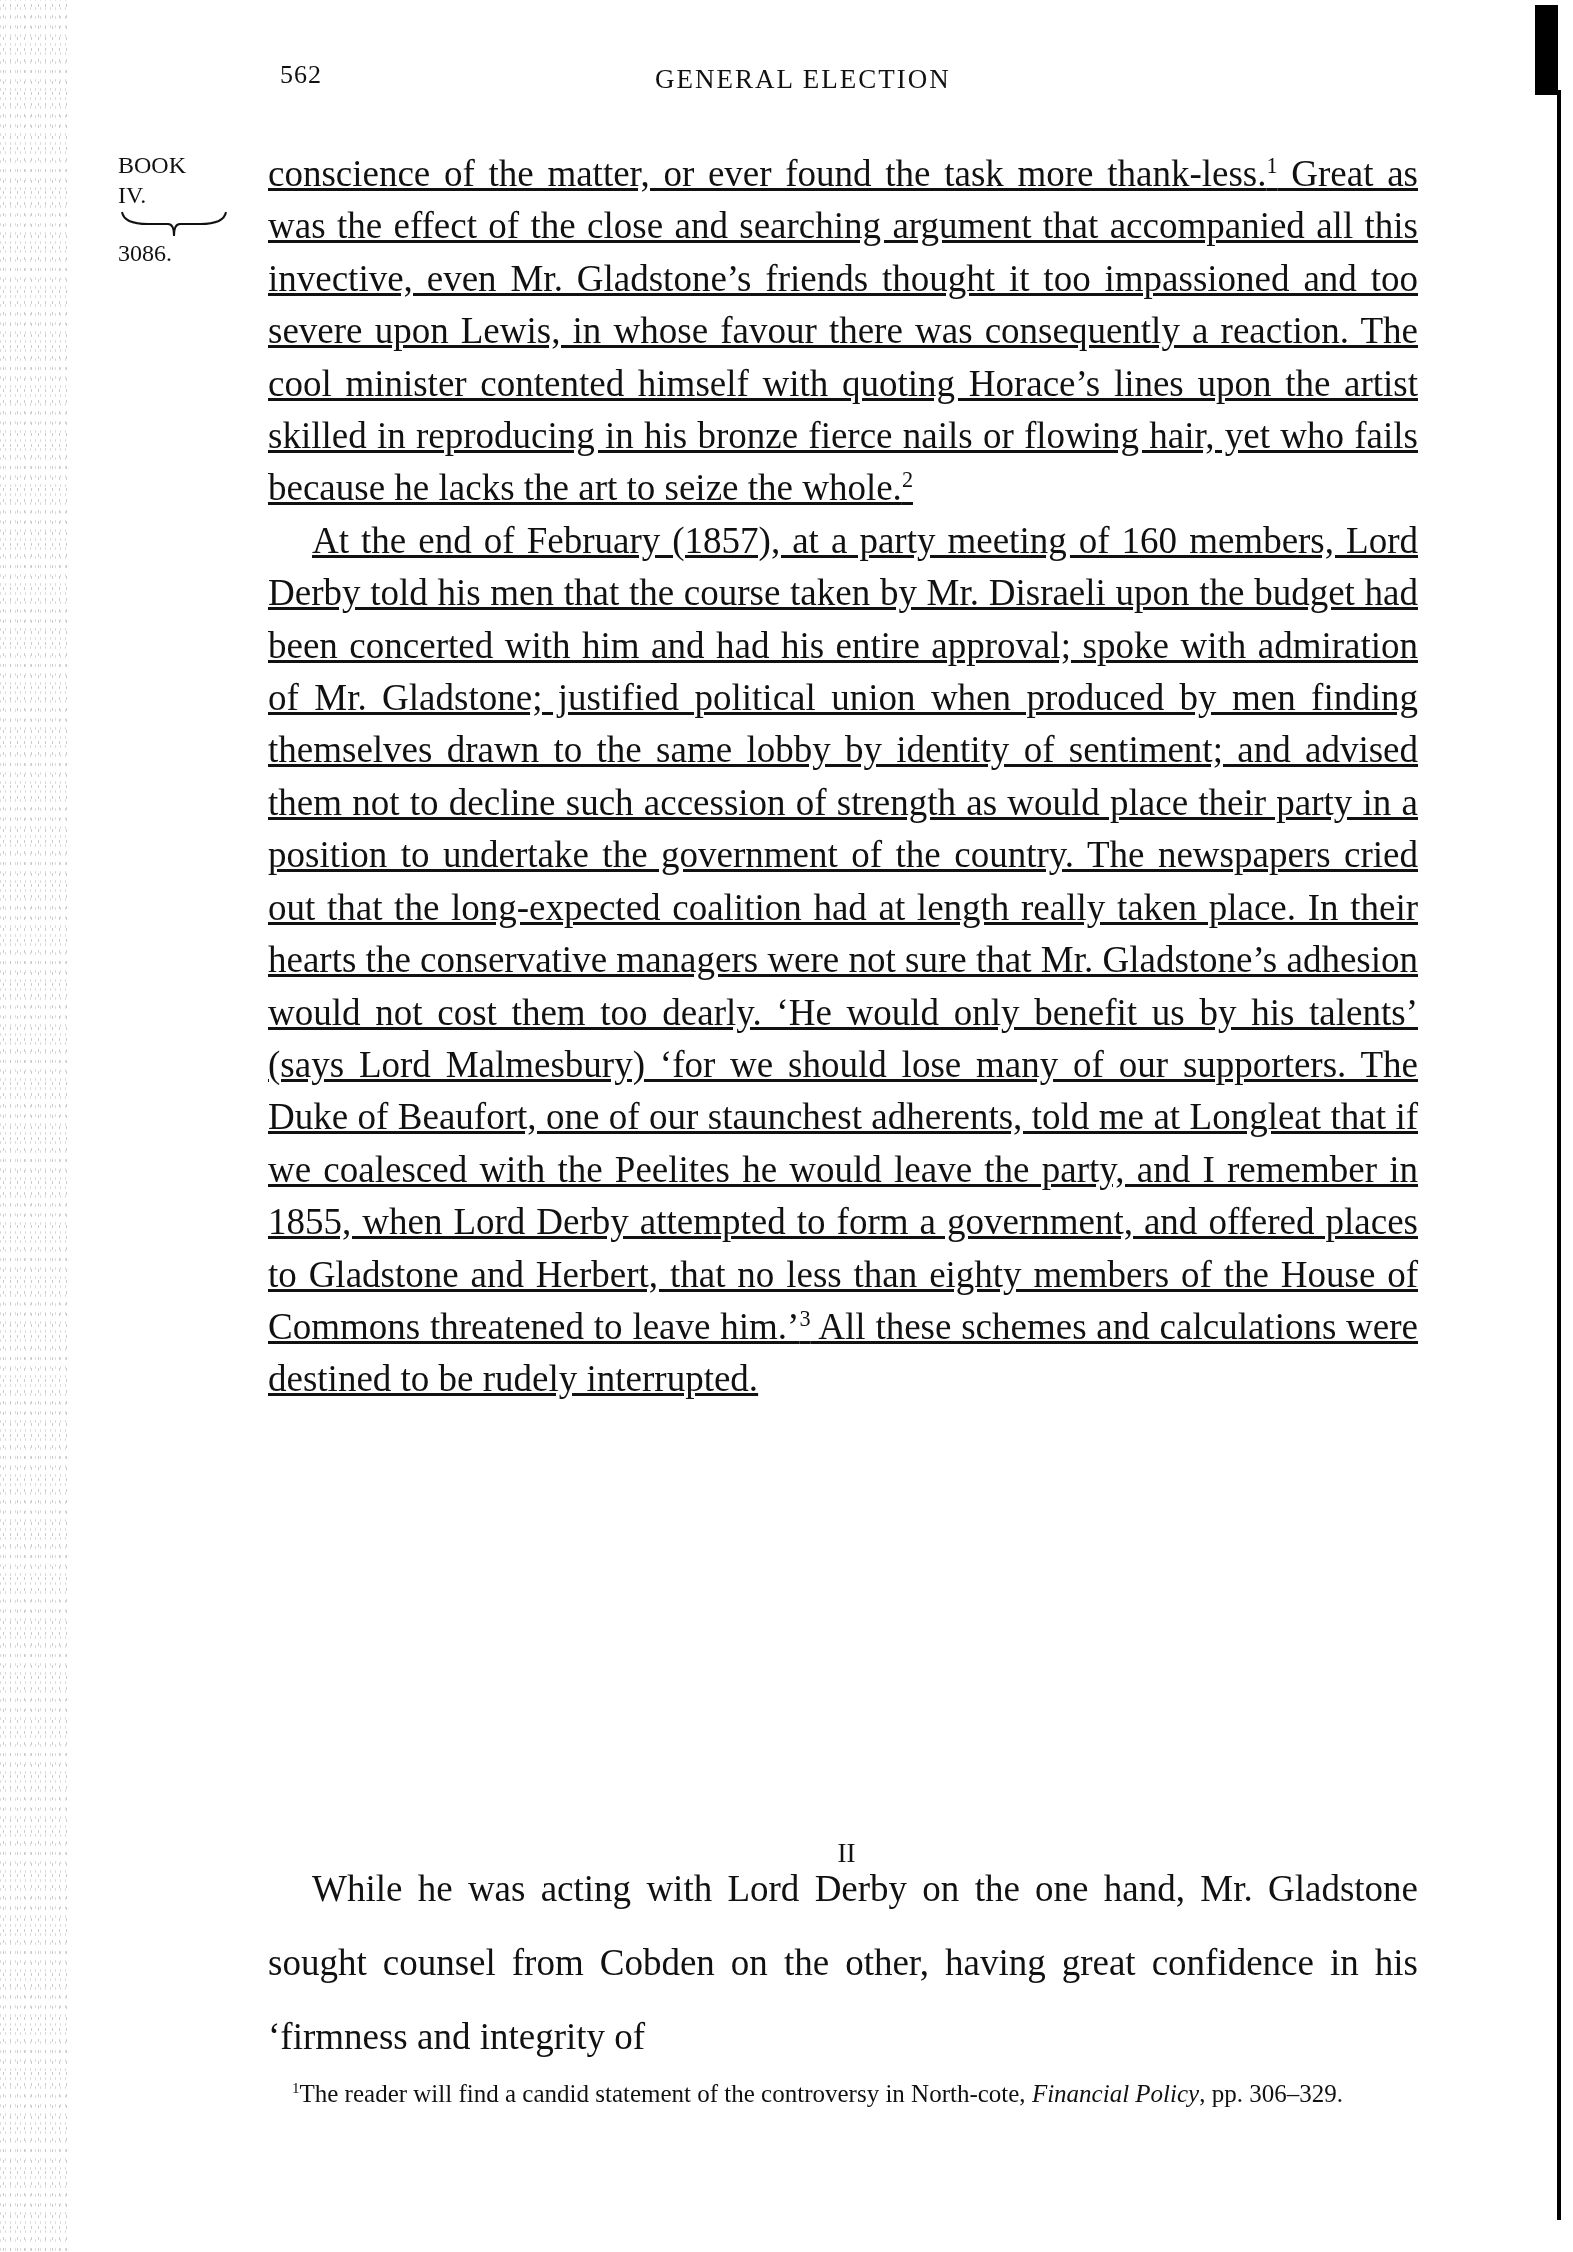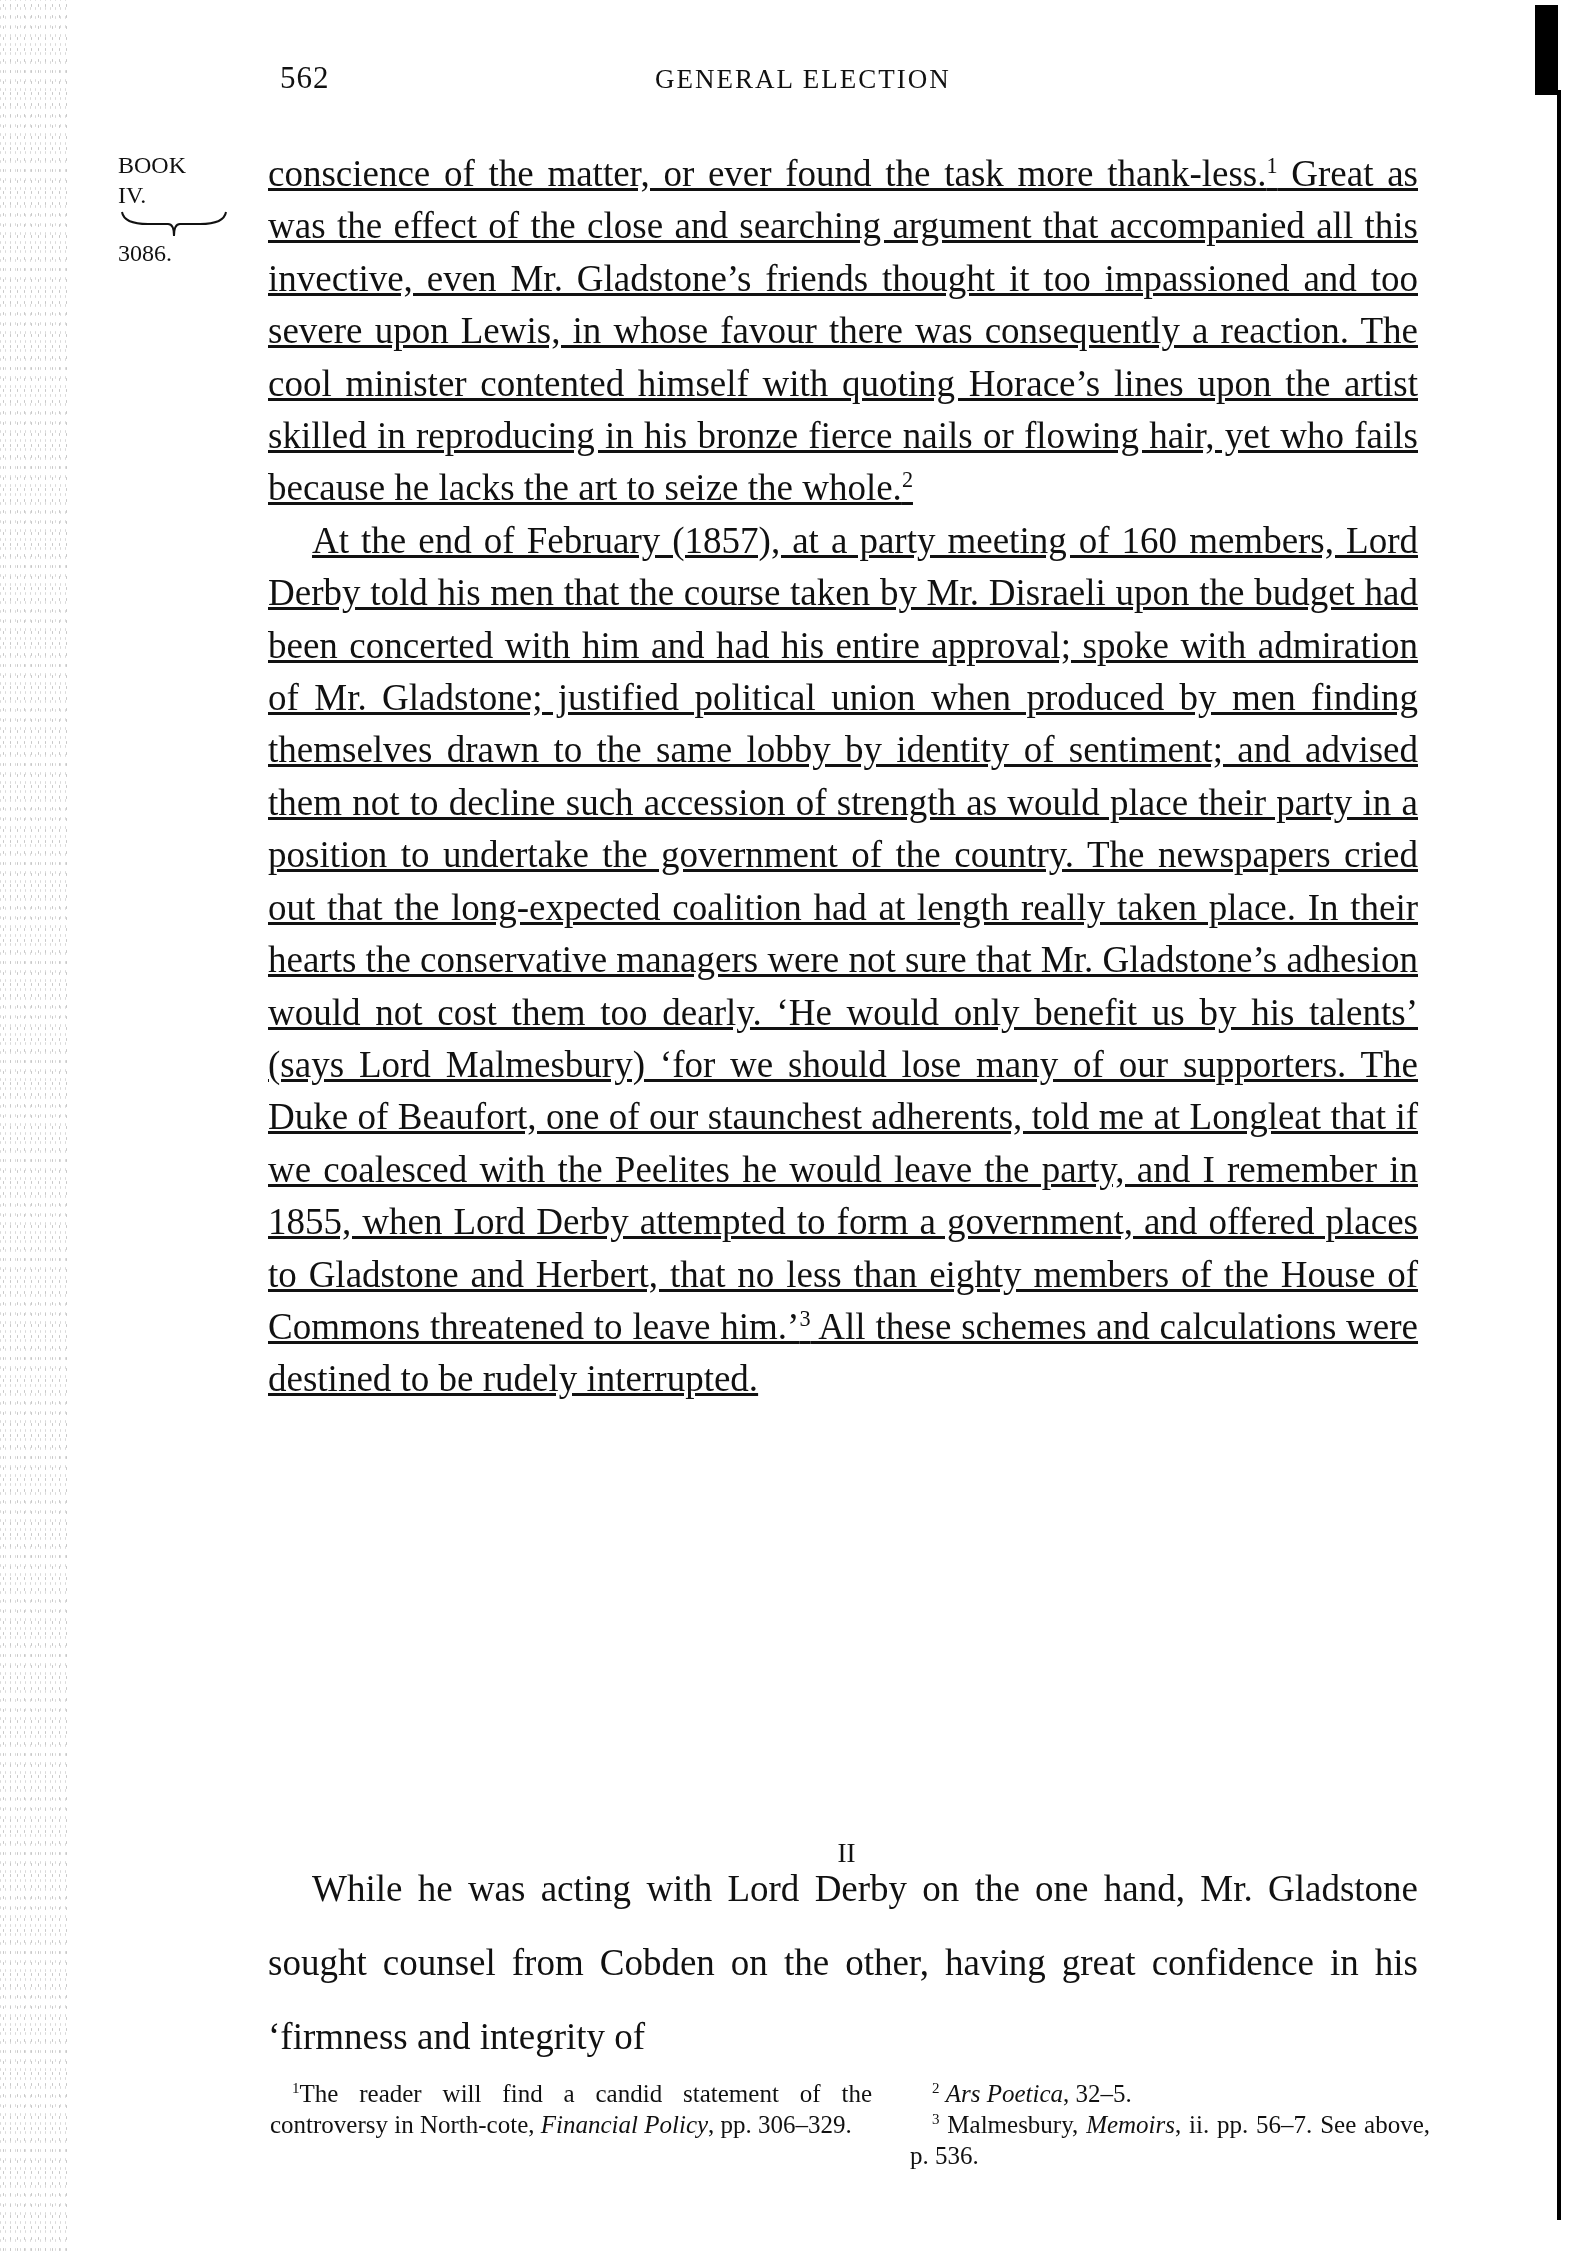--- a/index.html
+++ b/index.html
@@ -3,21 +3,21 @@
 <meta charset="utf-8">
 <style>
   html, body { margin: 0; padding: 0; background: #ffffff; }
   body { width: 1573px; height: 2252px; position: relative; overflow: hidden;
          font-family: "Liberation Serif", "DejaVu Serif", serif; color: #111; }
   .speckle { position: absolute; left: 0; top: 0; width: 70px; height: 2252px;
     background-image: radial-gradient(#9a9a9a 0.6px, transparent 0.9px), radial-gradient(#bdbdbd 0.5px, transparent 0.8px);
     background-size: 7px 11px, 5px 9px; background-position: 0 0, 3px 4px; opacity: 0.55; }
   .edge-bar { position: absolute; left: 1535px; top: 5px; width: 23px; height: 90px; background: #000; }
   .edge-line { position: absolute; left: 1557px; top: 90px; width: 4px; height: 2130px; background: #000; }
-  .page-number { position: absolute; left: 280px; top: 60px; font-size: 31px; letter-spacing: 1px; }
+  .page-number { position: absolute; left: 280px; top: 60px; font-size: 26px; letter-spacing: 1px; }
   .running-head { position: absolute; left: 655px; top: 64px; font-size: 27px; letter-spacing: 2px; text-align: center; }
   .margin-note { position: absolute; left: 118px; top: 150px; width: 120px; font-size: 24px; line-height: 30px; }
   .margin-note .brace { display: block; height: 28px; }
   .margin-note .brace svg { width: 112px; height: 28px; }
   .body-text { position: absolute; left: 268px; top: 148px; width: 1150px; font-size: 37px; line-height: 52.4px;
     text-align: justify; text-decoration: underline; }
   .body-text p { margin: 0; }
   .body-text p.indent { text-indent: 44px; }
   .section-number { position: absolute; left: 0; width: 1573px; top: 1838px; text-align: center; font-size: 27px; padding-left: 120px; box-sizing: border-box; }
   .body-text-2 { position: absolute; left: 268px; top: 1852px; width: 1150px; font-size: 37px; line-height: 74px; text-align: justify; }
@@ -63,17 +63,13 @@
 <div class="section-number">II</div>
 
 <div class="body-text-2">
   <p>While he was acting with Lord Derby on the one hand, Mr. Gladstone sought counsel from Cobden on the other, having great confidence in his ‘firmness and integrity of</p>
 </div>
 
 <div class="footnotes">
   <div class="fn-col">
     <p class="fn-item indent"><sup>1</sup><span>The reader will find a candid statement of the controversy in North-cote, </span><i>Financial Policy</i><span>, pp. 306–329.</span></p>
   </div>
-  <div class="fn-col right">
-    <p class="fn-item indent"><sup>2</sup> <i>Ars Poetica</i><span>, 32–5.</span></p>
-    <p class="fn-item indent"><sup>3</sup> <span>Malmesbury, </span><i>Memoirs</i><span>, ii. pp. 56–7.  See above, p. 536.</span></p>
-  </div>
 </div>
 
 </body></html>

